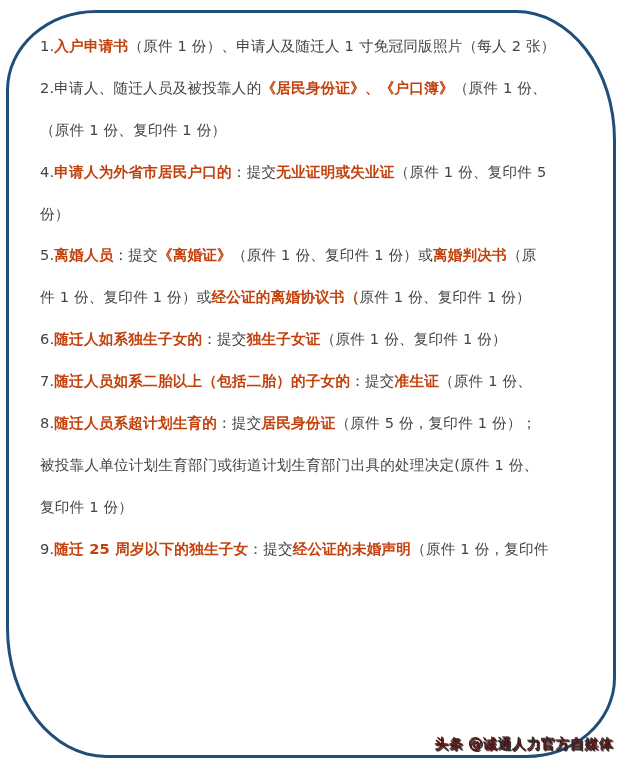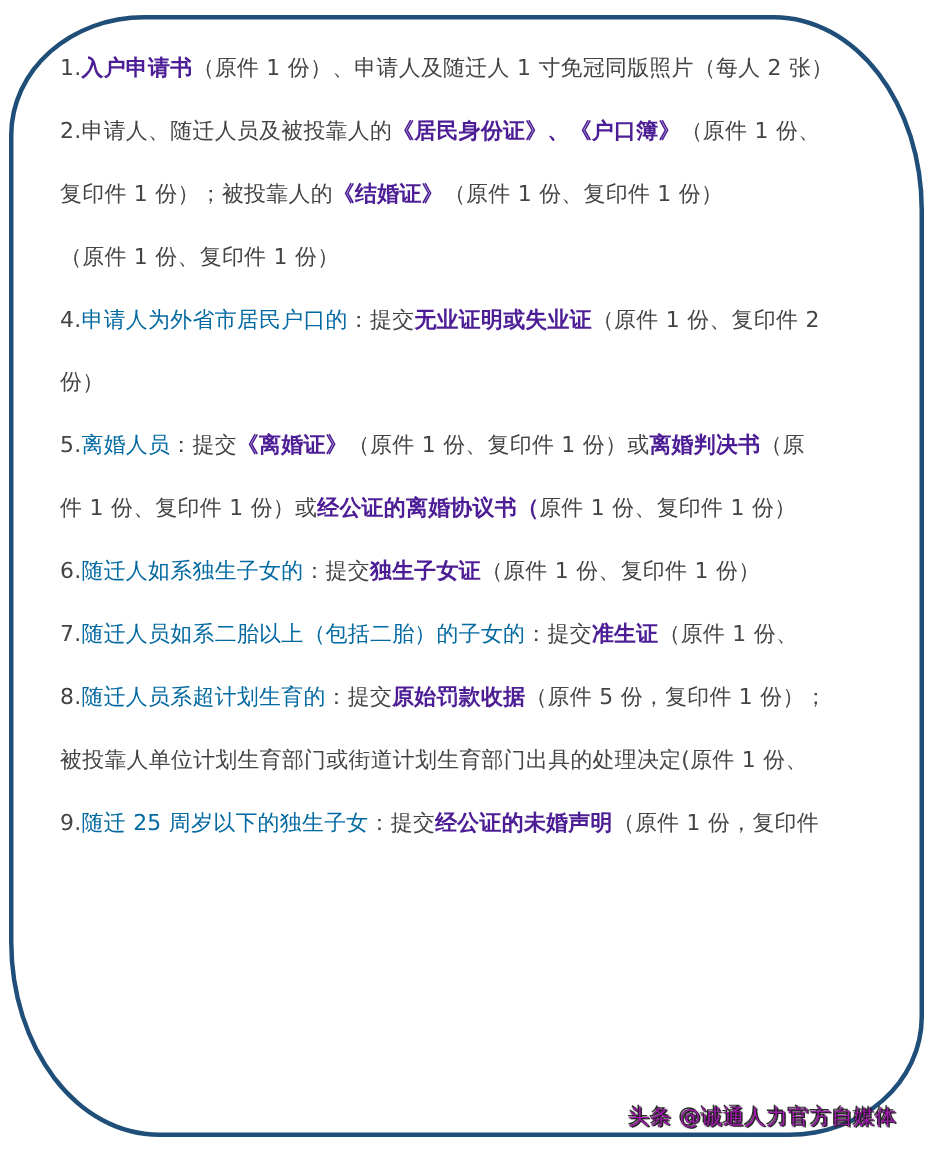--- a/index.html
+++ b/index.html
@@ -33,47 +33,47 @@
       width: 560px;
     }
     .line {
       font-size: 14.6px;
       line-height: 20px;
       height: 20px;
       white-space: nowrap;
       letter-spacing: 0.2px;
       margin-bottom: 21.9px;
     }
-    .b { font-weight: bold; color: #4c1d95; }
-    .r { font-weight: normal; color: #0369a1; }
+    .b { font-weight: bold; color: #c2410c; }
+    .r { font-weight: bold; color: #c2410c; }
     .n { color: #444444; }
     .watermark {
       position: absolute;
-      right: 30px;
+      right: 14px;
       top: 736px;
       font-size: 14px;
-      color: #a21caf;
+      color: #7f1d1d;
       text-shadow: 0 0 1px #000, 0 0 1px #000, 1px 1px 0 #333, -1px -1px 0 #333;
       letter-spacing: 0.5px;
     }
   </style>
 </head>
 <body>
 
 <div class="frame"></div>
 
 <div class="content" id="content">
     <div class="line"><span class="n">1.</span><span class="b">入户申请书</span><span class="n">（原件 1 份）、申请人及随迁人 1 寸免冠同版照片（每人 2 张）</span></div>
     <div class="line"><span class="n">2.申请人、随迁人员及被投靠人的</span><span class="b">《居民身份证》、《户口簿》</span><span class="n">（原件 1 份、</span></div>
-    <div class="line"><span class="n">复印件 1 份）；被投靠人的</span><span class="b">《结婚证》</span><span class="n">（原件 1 份、复印件 1 份）</span></div>
     <div class="line"><span class="n">（原件 1 份、复印件 1 份）</span></div>
-    <div class="line"><span class="n">4.</span><span class="r">申请人为外省市居民户口的</span><span class="n">：提交</span><span class="b">无业证明或失业证</span><span class="n">（原件 1 份、复印件 2</span></div>
+    <div class="line"><span class="n">4.</span><span class="r">申请人为外省市居民户口的</span><span class="n">：提交</span><span class="b">无业证明或失业证</span><span class="n">（原件 1 份、复印件 5</span></div>
     <div class="line"><span class="n">份）</span></div>
     <div class="line"><span class="n">5.</span><span class="r">离婚人员</span><span class="n">：提交</span><span class="b">《离婚证》</span><span class="n">（原件 1 份、复印件 1 份）或</span><span class="b">离婚判决书</span><span class="n">（原</span></div>
     <div class="line"><span class="n">件 1 份、复印件 1 份）或</span><span class="b">经公证的离婚协议书（</span><span class="n">原件 1 份、复印件 1 份）</span></div>
     <div class="line"><span class="n">6.</span><span class="r">随迁人如系独生子女的</span><span class="n">：提交</span><span class="b">独生子女证</span><span class="n">（原件 1 份、复印件 1 份）</span></div>
     <div class="line"><span class="n">7.</span><span class="r">随迁人员如系二胎以上（包括二胎）的子女的</span><span class="n">：提交</span><span class="b">准生证</span><span class="n">（原件 1 份、</span></div>
-    <div class="line"><span class="n">8.</span><span class="r">随迁人员系超计划生育的</span><span class="n">：提交</span><span class="b">原始罚款收据</span><span class="n">（原件 5 份，复印件 1 份）；</span></div>
+    <div class="line"><span class="n">8.</span><span class="r">随迁人员系超计划生育的</span><span class="n">：提交</span><span class="b">居民身份证</span><span class="n">（原件 5 份，复印件 1 份）；</span></div>
     <div class="line"><span class="n">被投靠人单位计划生育部门或街道计划生育部门出具的处理决定(原件 1 份、</span></div>
+    <div class="line"><span class="n">复印件 1 份）</span></div>
     <div class="line"><span class="n">9.</span><span class="r">随迁 25 周岁以下的独生子女</span><span class="n">：提交</span><span class="b">经公证的未婚声明</span><span class="n">（原件 1 份，复印件</span></div>
   </div>
 
 <div class="watermark">头条 @诚通人力官方自媒体</div>
 
 </body></html>

